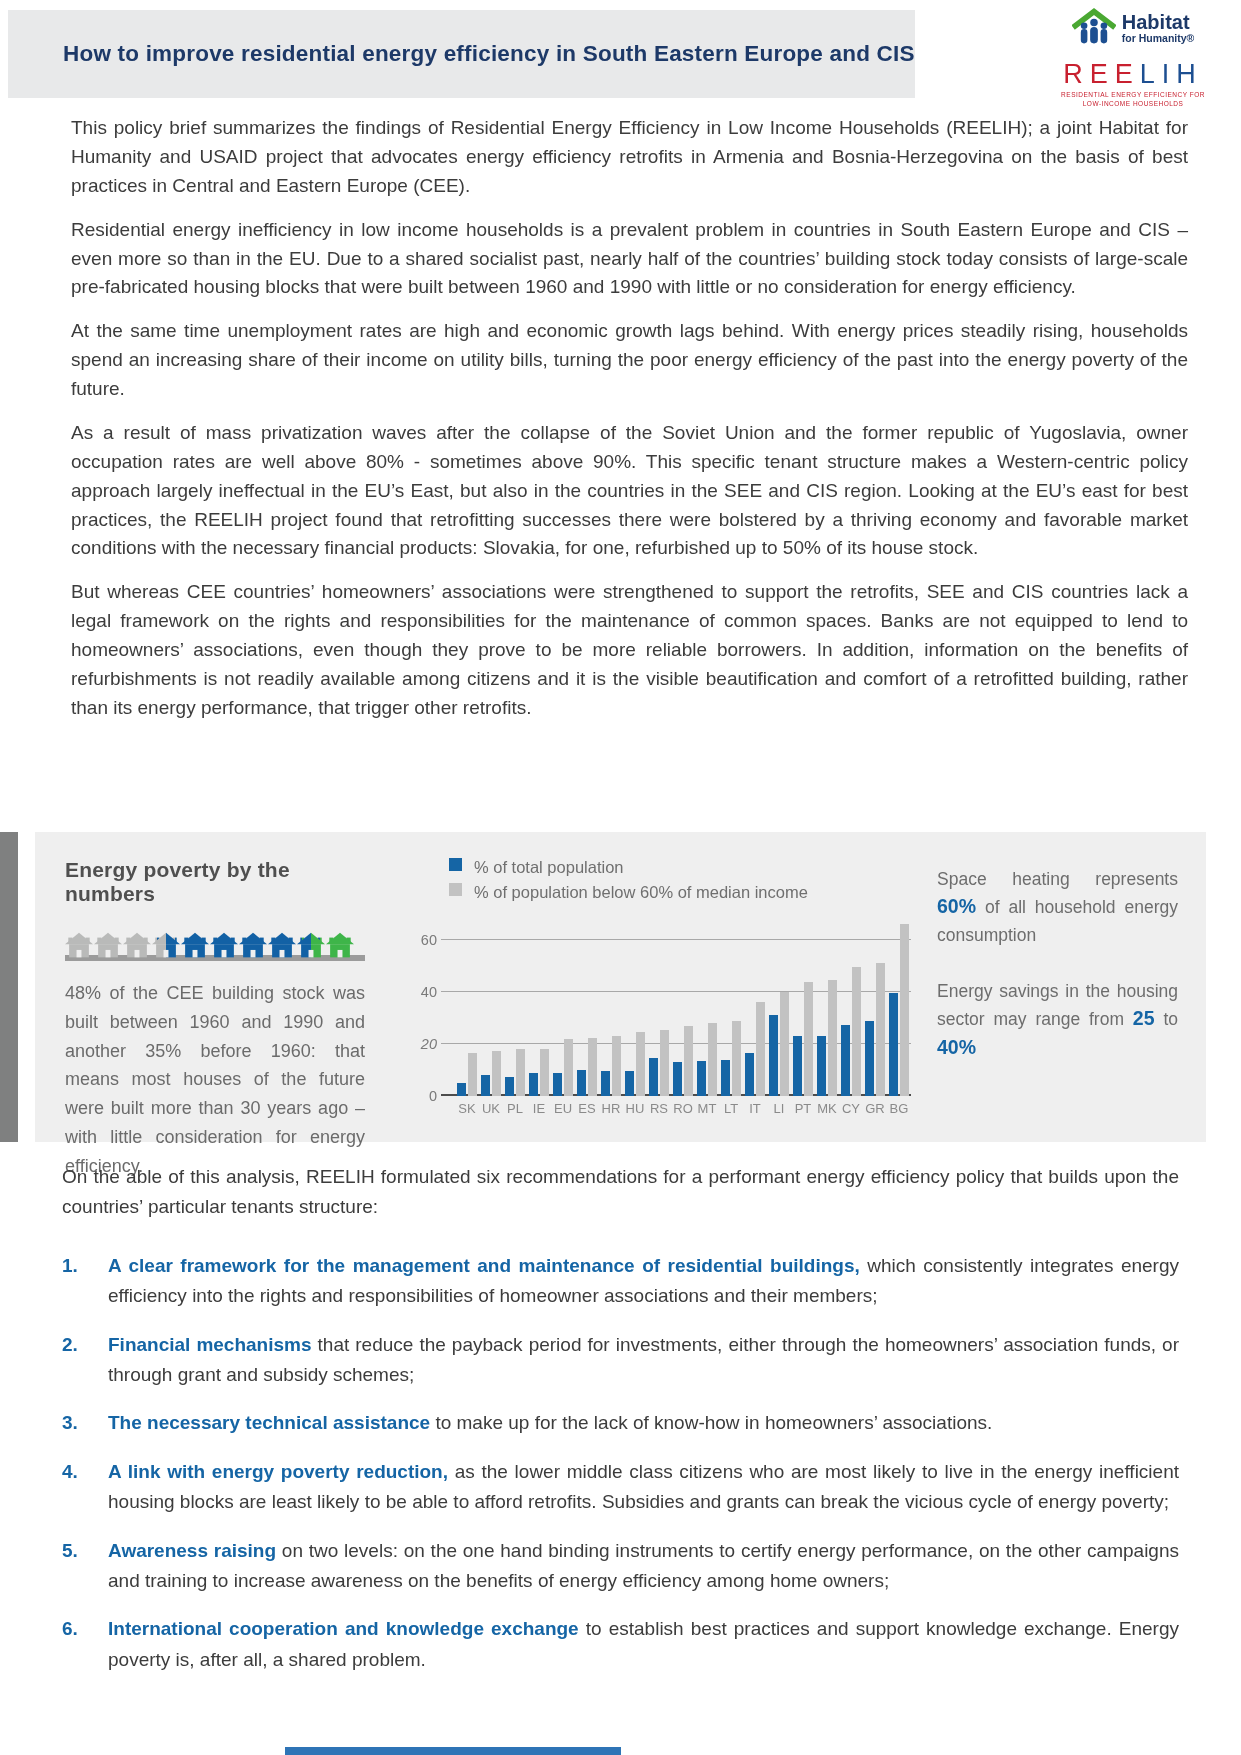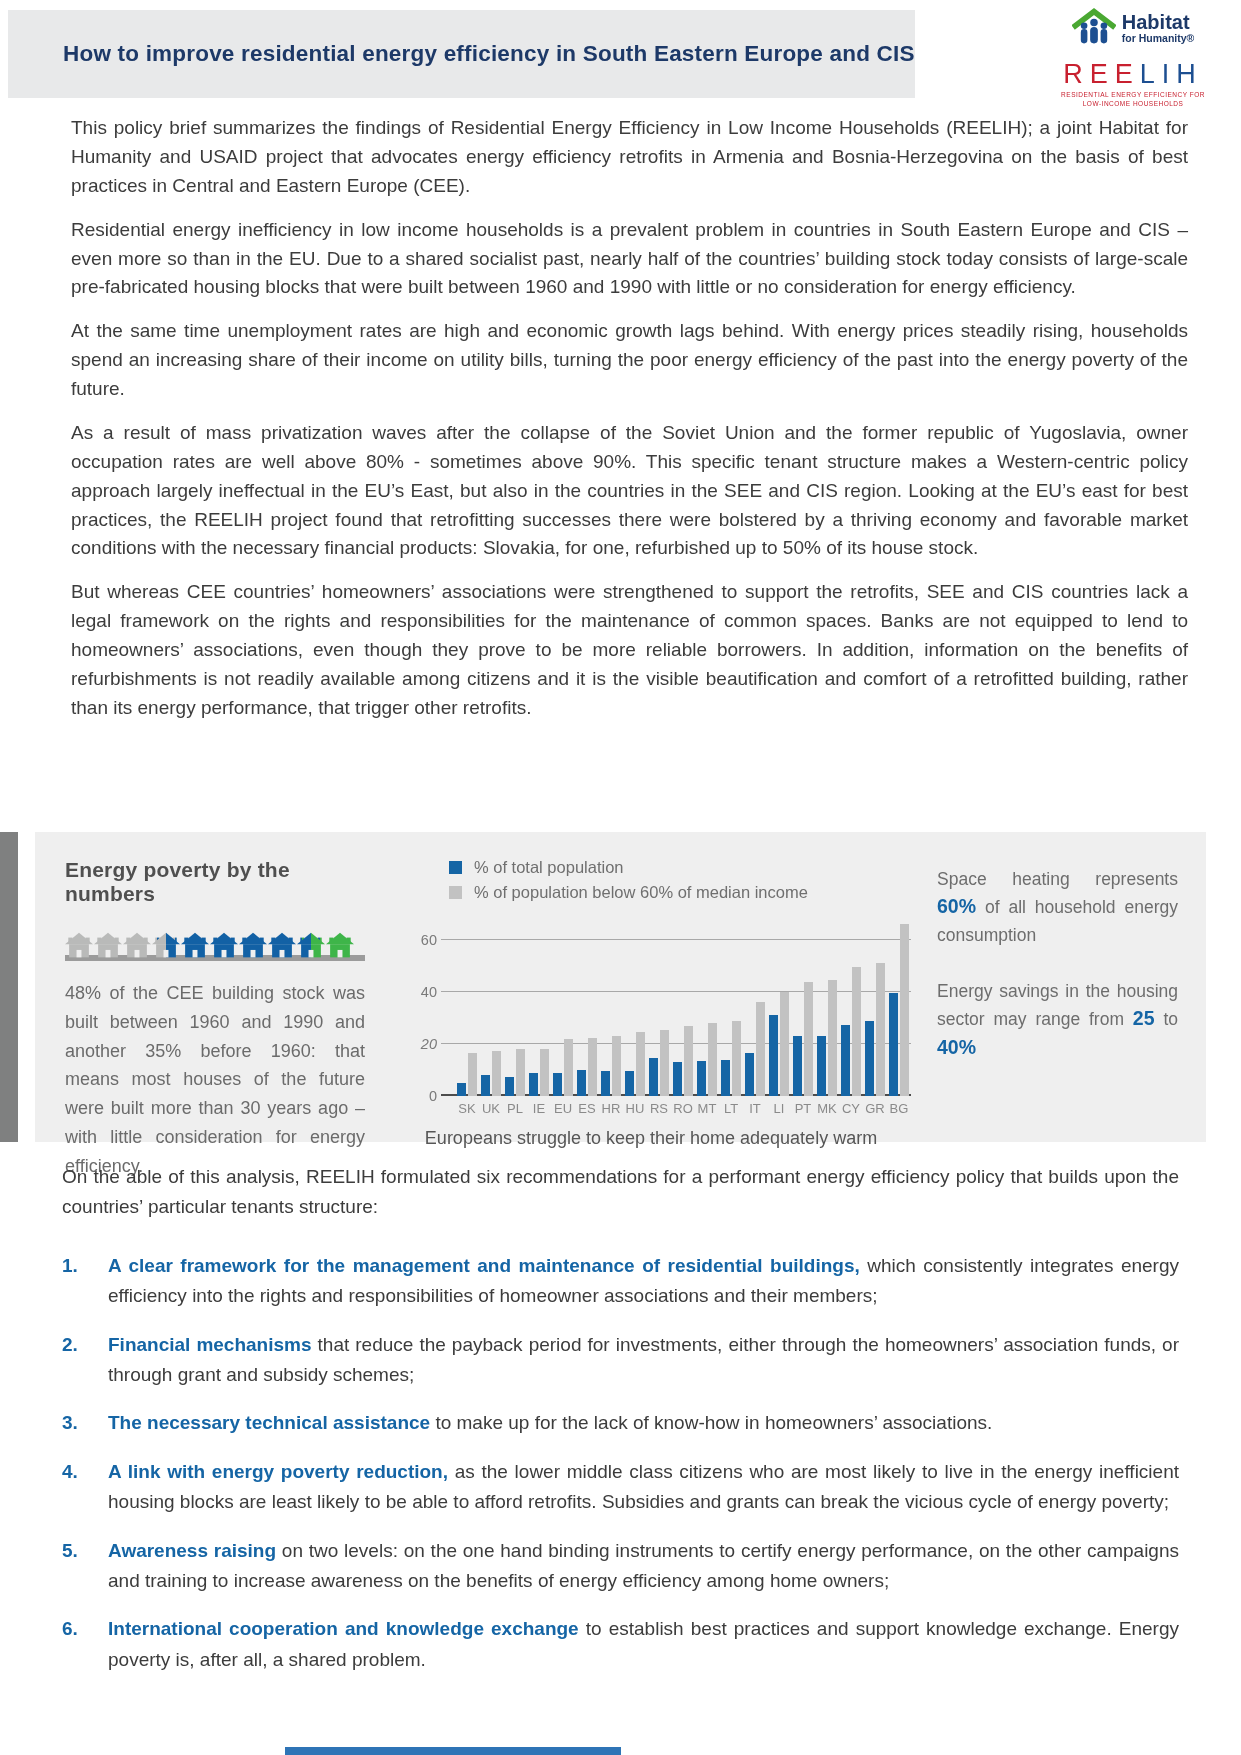--- a/index.html
+++ b/index.html
@@ -39,21 +39,21 @@
   .infobox-inner{display:flex;padding:26px 28px 0 30px;gap:26px;}
   .col-left{width:300px;flex:none;}
   .infobox-heading{font-size:21px;font-weight:bold;color:#4f4f4f;letter-spacing:0.2px;}
   .houses{display:flex;gap:1px;margin-top:26px;}
   .house{width:28px;height:26px;flex:none;}
   .ground-line{height:6px;background:#9b9b9b;margin-top:-3px;}
   .infobox-body{margin:18px 0 0 0;font-size:18px;line-height:1.6;color:#6b6b6b;text-align:justify;}
 
   .col-chart{width:520px;flex:none;position:relative;}
   .chart-legend{margin-left:58px;display:flex;flex-direction:column;gap:6px;}
-  .legend-row{display:flex;align-items:center;gap:12px;}
+  .legend-row{display:flex;gap:12px;}
   .swatch{width:13px;height:13px;display:inline-block;flex:none;}
   .legend-label{font-size:16.5px;color:#6f6f6f;}
   .chart-plot{position:relative;height:182px;margin:12px 0 0 58px;width:462px;}
   .gridline{position:absolute;left:-8px;right:0;height:1px;background:#a8a8a8;}
   .gridline.baseline{height:2px;background:#4d4d4d;}
   .ytick{position:absolute;left:-46px;width:34px;text-align:right;font-size:14.5px;color:#7a7a7a;}
   .bars{position:absolute;left:8px;bottom:0;display:flex;align-items:flex-end;gap:4px;}
   .bar-group{display:flex;align-items:flex-end;gap:2px;}
   .bar{width:9px;}
   .chart-xlabels{display:flex;gap:4px;margin:5px 0 0 66px;}
@@ -334,21 +334,20 @@
             <div class="xtick">MT</div>
             <div class="xtick">LT</div>
             <div class="xtick">IT</div>
             <div class="xtick">LI</div>
             <div class="xtick">PT</div>
             <div class="xtick">MK</div>
             <div class="xtick">CY</div>
             <div class="xtick">GR</div>
             <div class="xtick">BG</div>
           </div>
-        <div class="chart-caption">Europeans struggle to keep their home adequately warm</div>
       </div>
 
       <div class="col-stats">
           <div class="stat"><span>Space heating represents </span><strong class="stat-num">60%</strong><span> of all household energy consumption</span></div>
           <div class="stat"><span>Energy savings in the housing sector may range from </span><strong class="stat-num">25</strong><span> to </span><strong class="stat-num">40%</strong></div>
         </div>
 
     </div>
   </div>
 

